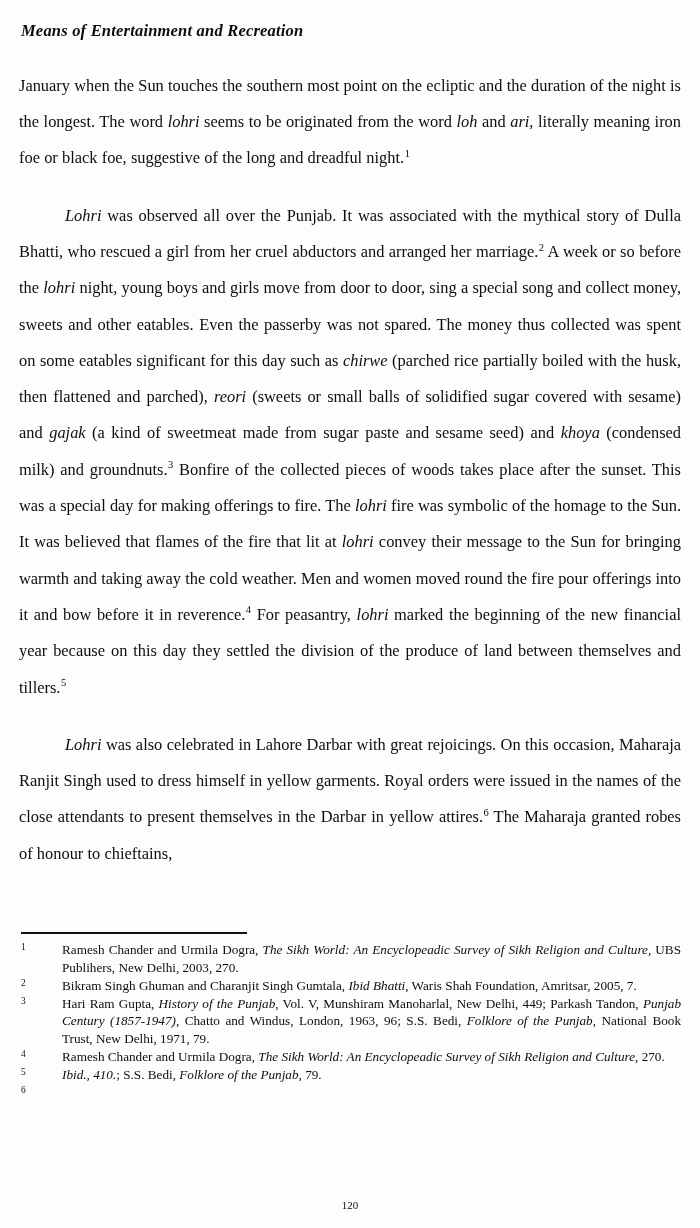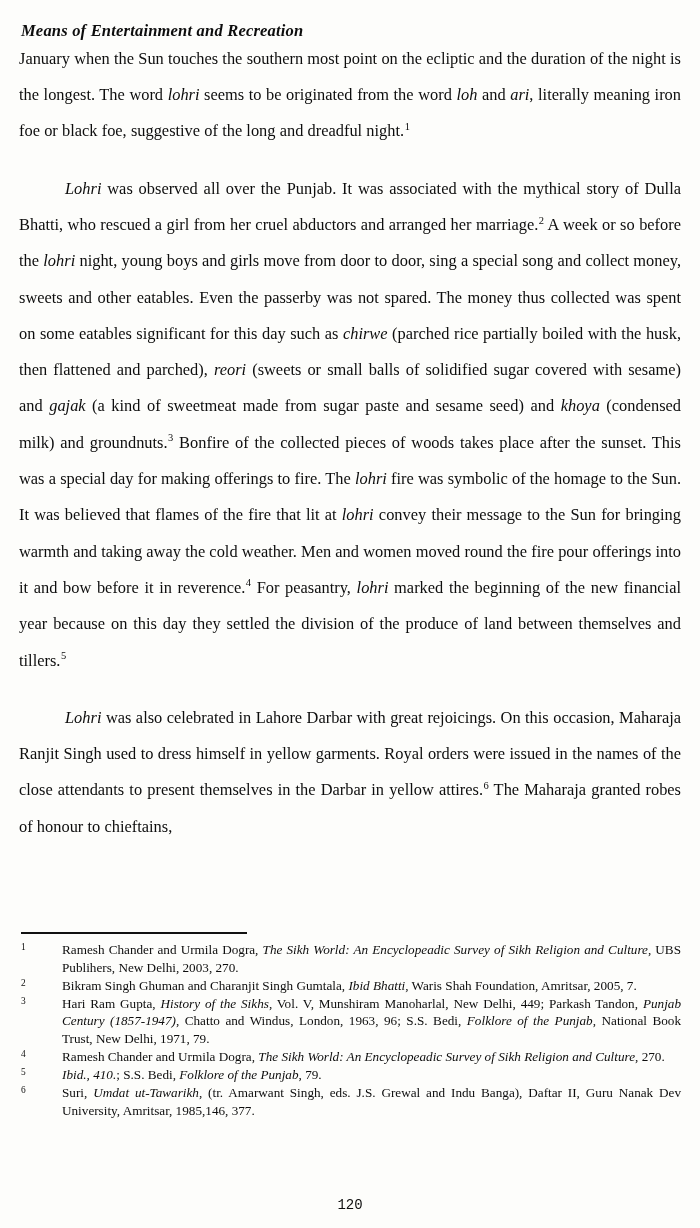--- a/index.html
+++ b/index.html
@@ -25,20 +25,21 @@
   .running-head {
     font-weight: bold;
     font-style: italic;
     font-size: 16.5px;
     letter-spacing: 0.2px;
     padding-top: 21px;
     padding-left: 2px;
     line-height: 1.2;
   }
   .body-block {
+    margin-top: 27px;
   }
   p.para {
     font-size: 16.4px;
     line-height: 36.3px;
     text-align: justify;
     text-justify: inter-word;
     margin: 0;
     padding: 0;
     hyphens: none;
     word-spacing: 0.1px;
@@ -91,45 +92,44 @@
     top: -1px;
     font-size: 9.4px;
     line-height: 14px;
   }
   .page-number {
     position: absolute;
     left: 0;
     right: 0;
     top: 1196px;
     text-align: center;
-    font-size: 14px;
+    font-size: 11px;
     line-height: 18px;
-    font-family: Liberation Mono, monospace;
   }
 </style>
 </head>
 <body>
 
 <div class="page">
 
   <div class="running-head">Means of Entertainment and Recreation</div>
 
   <div class="body-block">
       <p class="para">January when the Sun touches the southern most point on the ecliptic and the duration of the night is the longest. The word <span class="it">lohri</span> seems to be originated from the word <span class="it">loh</span> and <span class="it">ari</span>, literally meaning iron foe or black foe, suggestive of the long and dreadful night.<sup class="fn">1</sup></p>
       <p class="para indent gap"><span class="it">Lohri</span> was observed all over the Punjab.  It was associated with the mythical story of Dulla Bhatti, who rescued a girl from her cruel abductors and arranged her marriage.<sup class="fn">2</sup> A week or so before the <span class="it">lohri</span> night, young boys and girls move from door to door, sing a special song and collect money, sweets and other eatables. Even the passerby was not spared. The money thus collected was spent on some eatables significant for this day such as <span class="it">chirwe</span> (parched rice partially boiled with the husk, then flattened and parched), <span class="it">reori</span> (sweets or small balls of solidified sugar covered with sesame) and <span class="it">gajak</span> (a kind of sweetmeat made from sugar paste and sesame seed) and <span class="it">khoya</span> (condensed milk) and groundnuts.<sup class="fn">3</sup> Bonfire of the collected pieces of woods takes place after the sunset. This was a special day for making offerings to fire. The <span class="it">lohri</span> fire was symbolic of the homage to the Sun. It was believed that flames of the fire that lit at <span class="it">lohri</span> convey their message to the Sun for bringing warmth and taking away the cold weather. Men and women moved round the fire pour offerings into it and bow before it in reverence.<sup class="fn">4</sup> For peasantry, <span class="it">lohri</span> marked the beginning of the new financial year because on this day they settled the division of the produce of land between themselves and tillers.<sup class="fn">5</sup></p>
       <p class="para indent gap"><span class="it">Lohri</span> was also celebrated in Lahore Darbar with great rejoicings. On this occasion, Maharaja Ranjit Singh used to dress himself in yellow garments. Royal orders were issued in the names of the close attendants to present themselves in the Darbar in yellow attires.<sup class="fn">6</sup> The Maharaja granted robes of honour to chieftains,</p>
     </div>
 
   <div class="footnote-area">
     <div class="fn-rule"></div>
     <ol class="fn-list">
         <li class="fn-item"><span class="fn-num">1</span><span>Ramesh Chander and Urmila Dogra, <span class="it">The Sikh World: An Encyclopeadic Survey of Sikh Religion and Culture</span>, UBS Publihers, New Delhi, 2003, 270.</span></li>
         <li class="fn-item"><span class="fn-num">2</span><span>Bikram Singh Ghuman and Charanjit Singh Gumtala, <span class="it">Ibid Bhatti</span>, Waris Shah Foundation, Amritsar, 2005, 7.</span></li>
-        <li class="fn-item"><span class="fn-num">3</span><span>Hari Ram Gupta, <span class="it">History of the Sikhs</span>, Vol. V, Munshiram Manoharlal, New Delhi, 449; Parkash Tandon, <span class="it">Punjab Century (1857-1947)</span>, Chatto and Windus, London, 1963, 96; S.S. Bedi, <span class="it">Folklore of the Punjab</span>, National Book Trust, New Delhi, 1971, 79.</span></li>
+        <li class="fn-item"><span class="fn-num">3</span><span>Hari Ram Gupta, <span class="it">History of the Punjab</span>, Vol. V, Munshiram Manoharlal, New Delhi, 449; Parkash Tandon, <span class="it">Punjab Century (1857-1947)</span>, Chatto and Windus, London, 1963, 96; S.S. Bedi, <span class="it">Folklore of the Punjab</span>, National Book Trust, New Delhi, 1971, 79.</span></li>
         <li class="fn-item"><span class="fn-num">4</span><span>Ramesh Chander and Urmila Dogra, <span class="it">The Sikh World: An Encyclopeadic Survey of Sikh Religion and Culture</span>, 270.</span></li>
         <li class="fn-item"><span class="fn-num">5</span><span><span class="it">Ibid., 410.</span>; S.S. Bedi, <span class="it">Folklore of the Punjab</span>, 79.</span></li>
-        <li class="fn-item"><span class="fn-num">6</span><span>Suri, <span class="it">Umdat ut-Tawarikh</span>, (tr. Amarwant Singh, eds. J.S. Grewal and Indu Banga), Daftar II, Guru Nanak Dev University, Amritsar, 1985,146, 377.</span></li>
+        <li class="fn-item"><span class="fn-num">6</span></li>
       </ol>
   </div>
 
   <div class="page-number">120</div>
 
 </div>
 
 </body></html>

